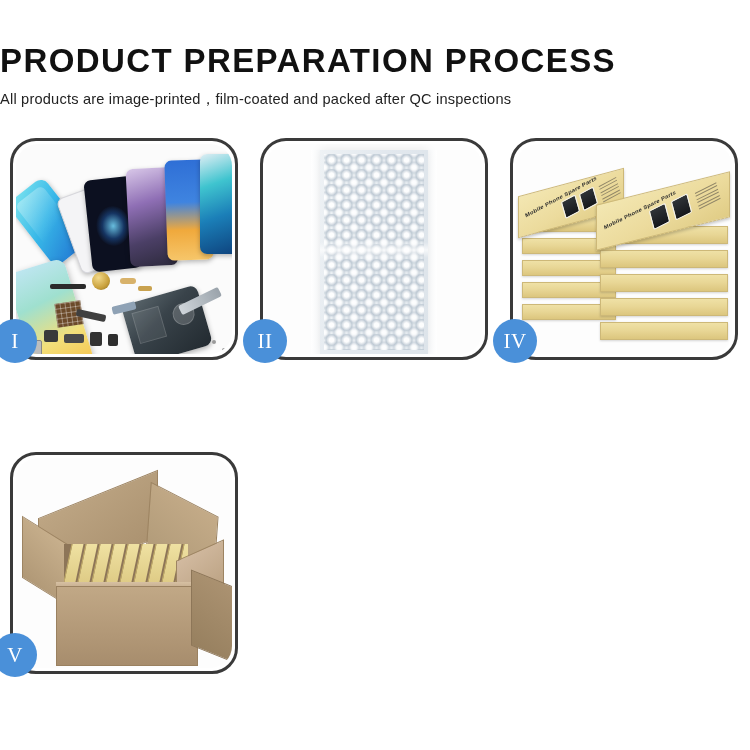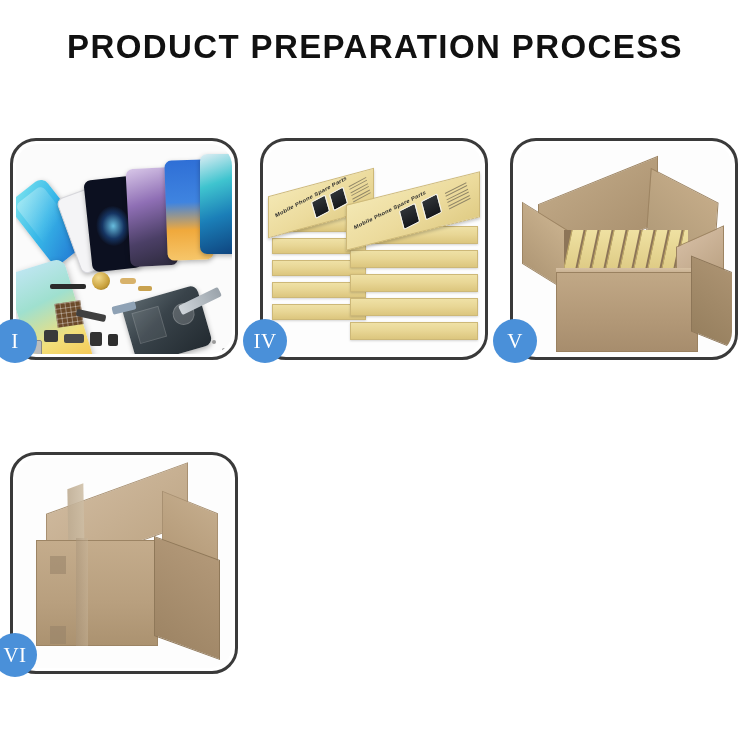--- a/index.html
+++ b/index.html
@@ -5,21 +5,21 @@
   html,body{margin:0;padding:0;}
   body{
     width:750px;height:750px;
     background:#ffffff;
     font-family:"Liberation Sans", sans-serif;
     overflow:hidden;
   }
   .page{position:relative;width:750px;height:750px;}
 
   
-  .header{padding-top:30px;text-align:center;}
+  .header{padding-top:44px;text-align:left;}
   .title{
     font-size:33px;
     letter-spacing:1.4px;
     font-weight:700;
     color:#111111;
     line-height:1.05;
     white-space:nowrap;
   }
   .subtitle{
     margin-top:11px;
@@ -350,20 +350,21 @@
     background:rgba(150,130,104,.55);
   }
 </style>
 </head>
 <body>
 
 <div class="page">
 
   <div class="header">
     <div class="title">PRODUCT PREPARATION PROCESS</div>
+    <div class="subtitle">All products are image-printed，film-coated and packed after QC inspections</div>
   </div>
 
   <div class="grid">
 
     <div class="panel">
       <div class="stage p1">
         <div class="ph ph-teal"></div>
         <div class="ph ph-white"></div>
         <div class="ph ph-dark"></div>
         <div class="ph ph-purple"></div>
@@ -384,20 +385,31 @@
         <div class="strip s9"></div>
         <div class="strip s10"></div>
         <div class="tweezer"></div>
         <div class="screwdot" style="left:196px;top:196px"></div>
         <div class="screwdot" style="left:206px;top:204px"></div>
 
       </div>
       <div class="badge">I</div>
     </div>
 
+    <div class="panel">
+      <div class="stage">
+        <div class="bubblewrap">
+          <div class="wrapedge l"></div>
+          <div class="wrapedge r"></div>
+          <div class="bubbles"></div>
+          <div class="wrapsheen"></div>
+        </div>
+      </div>
+      <div class="badge">II</div>
+    </div>
 
 
     <div class="panel">
       <div class="stage">
         <div class="stackwrap">
 
           <div class="sbox" style="left:6px;top:160px;width:92px;height:14px;"></div>
           <div class="sbox" style="left:6px;top:138px;width:92px;height:14px;"></div>
           <div class="sbox" style="left:6px;top:116px;width:92px;height:14px;"></div>
           <div class="sbox" style="left:6px;top:94px;width:92px;height:14px;"></div>
@@ -459,28 +471,15 @@
             <b style="left:114px"></b>
         </div>
         <div class="flapRight"></div>
         <div class="rim"></div>
         <div class="body"></div>
         <div class="bodyside"></div>
       </div>
       <div class="badge">V</div>
     </div>
 
-    <div class="panel">
-      <div class="stage p6">
-        <div class="top"></div>
-        <div class="topR"></div>
-        <div class="tape"></div>
-        <div class="front"></div>
-        <div class="side"></div>
-        <div class="tapeSeam"></div>
-        <div class="tab" style="left:34px;top:98px;"></div>
-        <div class="tab" style="left:34px;top:168px;"></div>
-      </div>
-      <div class="badge">VI</div>
-    </div>
 
   </div>
 </div>
 
 </body></html>

